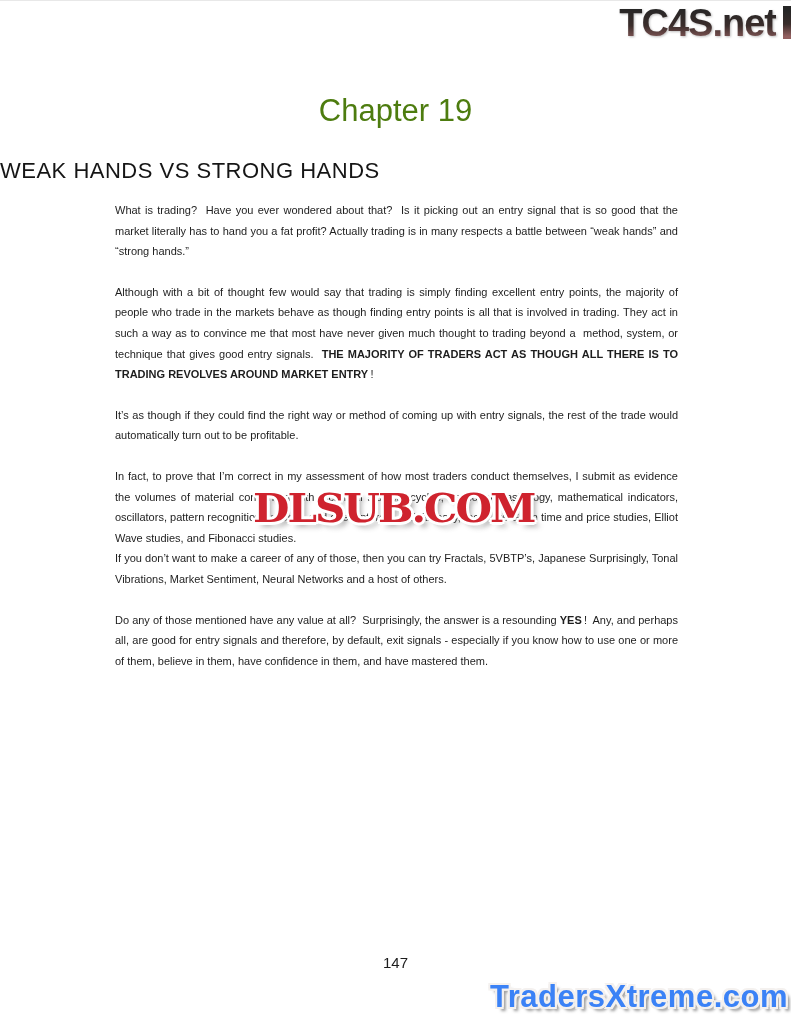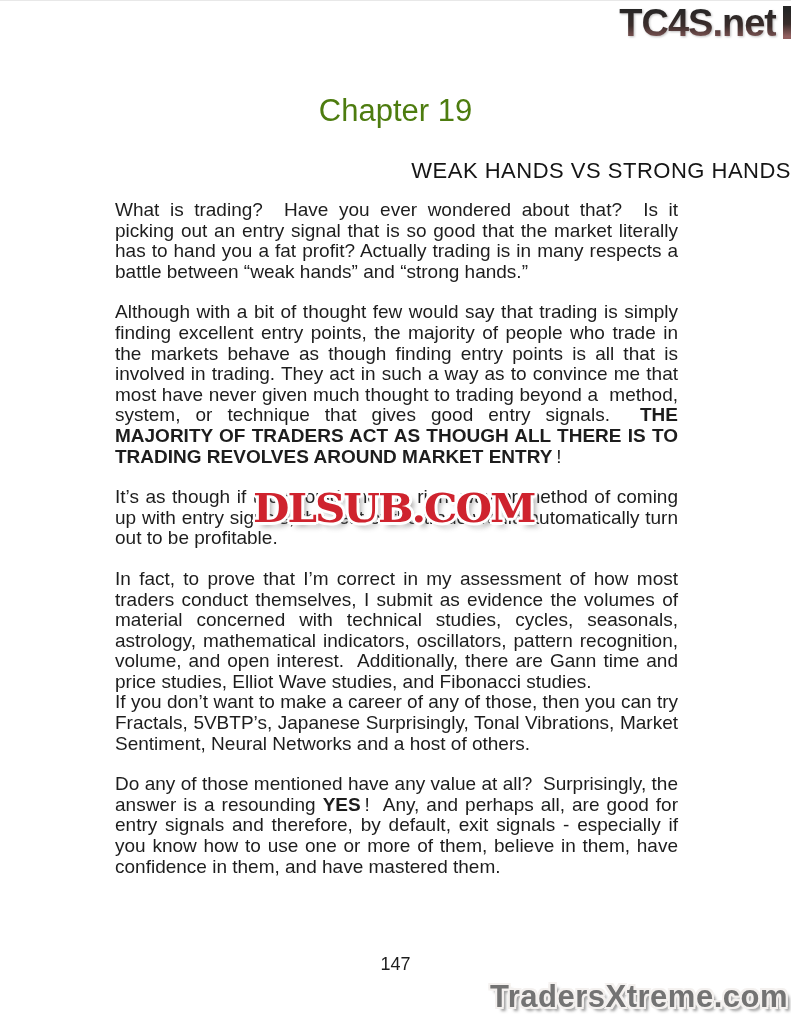--- a/index.html
+++ b/index.html
@@ -47,34 +47,34 @@
     text-align: center;
     font-size: 31px;
     font-weight: 400;
     color: #4d7c0f;
   }
   .chapter-subtitle {
     position: absolute;
     top: 157px;
     left: 0;
     width: 100%;
-    text-align: right;
+    text-align: left;
     font-size: 22px;
     font-weight: 400;
     letter-spacing: 0.5px;
     color: #151515;
   }
 
   
   .body-text {
     position: absolute;
     top: 199px;
     left: 115px;
     width: 563px;
-    font-size: 19px;
+    font-size: 11px;
     line-height: 20.6px;
     text-align: justify;
   }
   .para { margin: 20px 0 0 0; }
   .para:first-child { margin-top: 0; }
   .para.no-gap { margin-top: 0; }
   .seg-normal { font-weight: normal; font-style: normal; }
   .seg-bold { font-weight: bold; }
   .seg-bold-italic { font-weight: bold; }
 
@@ -97,31 +97,31 @@
       5px 6px 5px rgba(90,90,90,0.45);
   }
 
   
   .page-number {
     position: absolute;
     top: 953px;
     left: 0;
     width: 100%;
     text-align: center;
-    font-size: 18px;
+    font-size: 15px;
     color: #1d1d1d;
   }
   .footer-logo {
     position: absolute;
     top: 978px;
     right: 3px;
     font-size: 31px;
     font-weight: bold;
     letter-spacing: 0.5px;
-    color: #737373;
+    color: #3b82f6;
     white-space: nowrap;
     text-shadow:
       -2px 0 0 #f4f1ef, 2px 0 0 #f4f1ef, 0 -2px 0 #f4f1ef, 0 2px 0 #f4f1ef,
       -2px -2px 0 #f4f1ef, 2px -2px 0 #f4f1ef, -2px 2px 0 #f4f1ef, 2px 2px 0 #f4f1ef,
       4px 4px 3px rgba(120,120,120,0.75);
   }
 </style>
 </head>
 <body>
 

